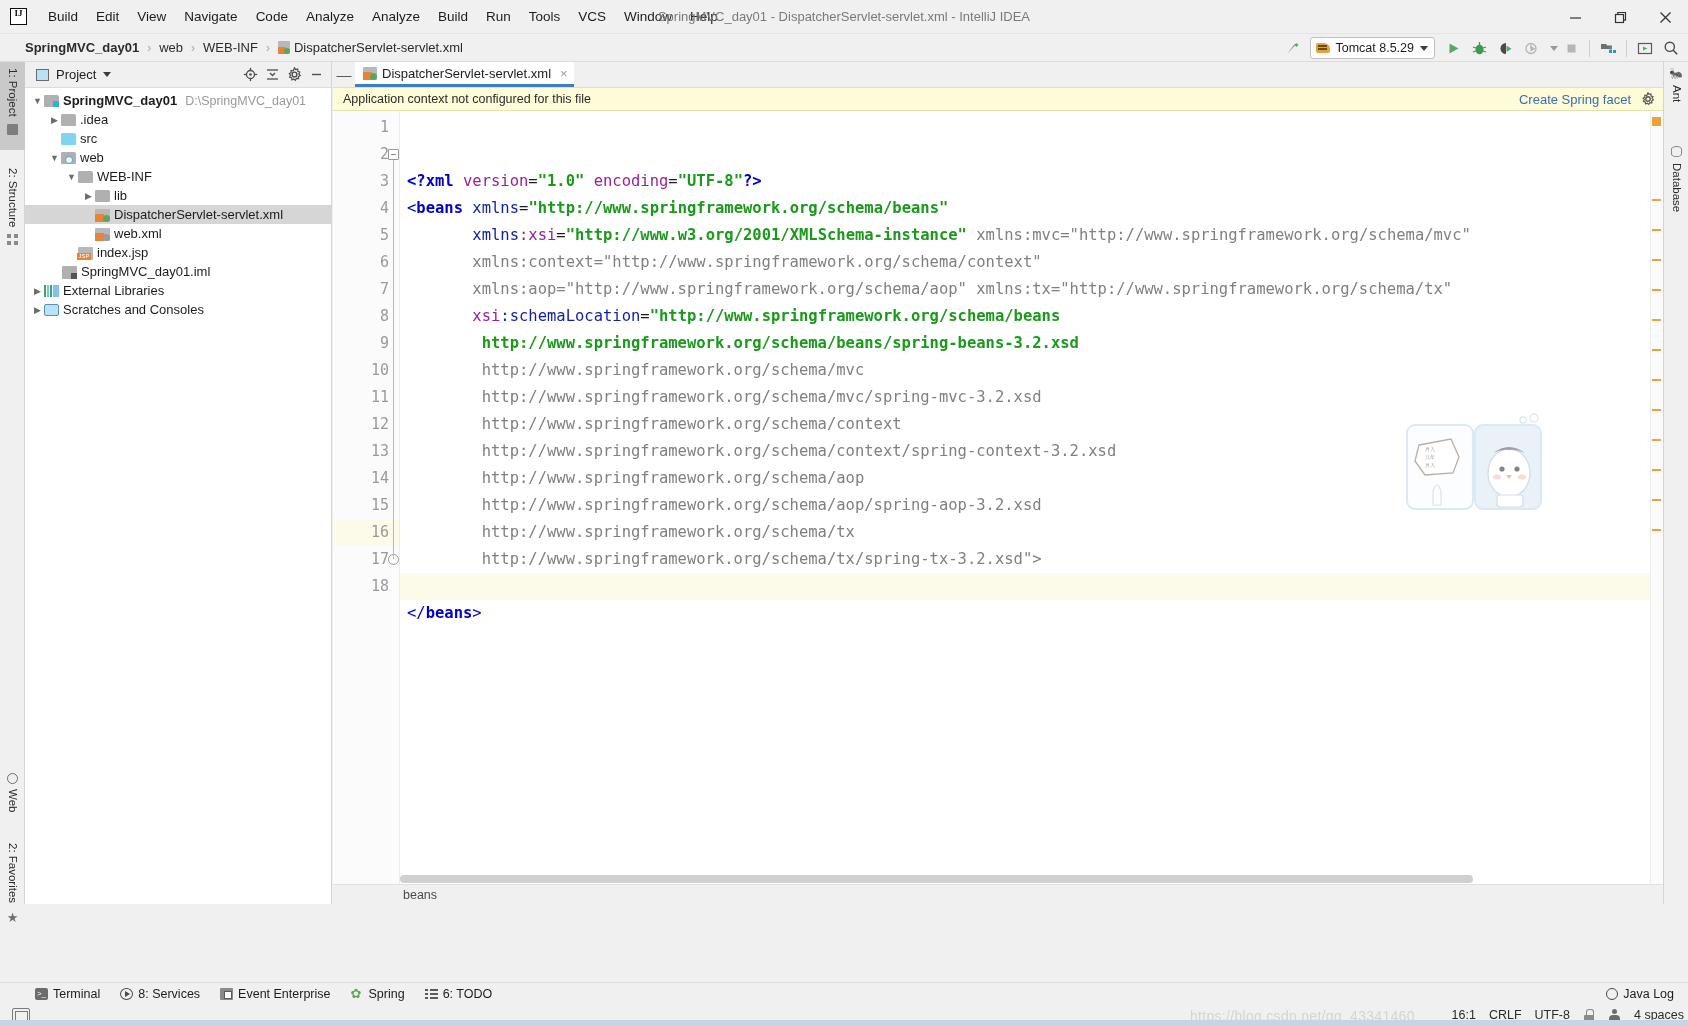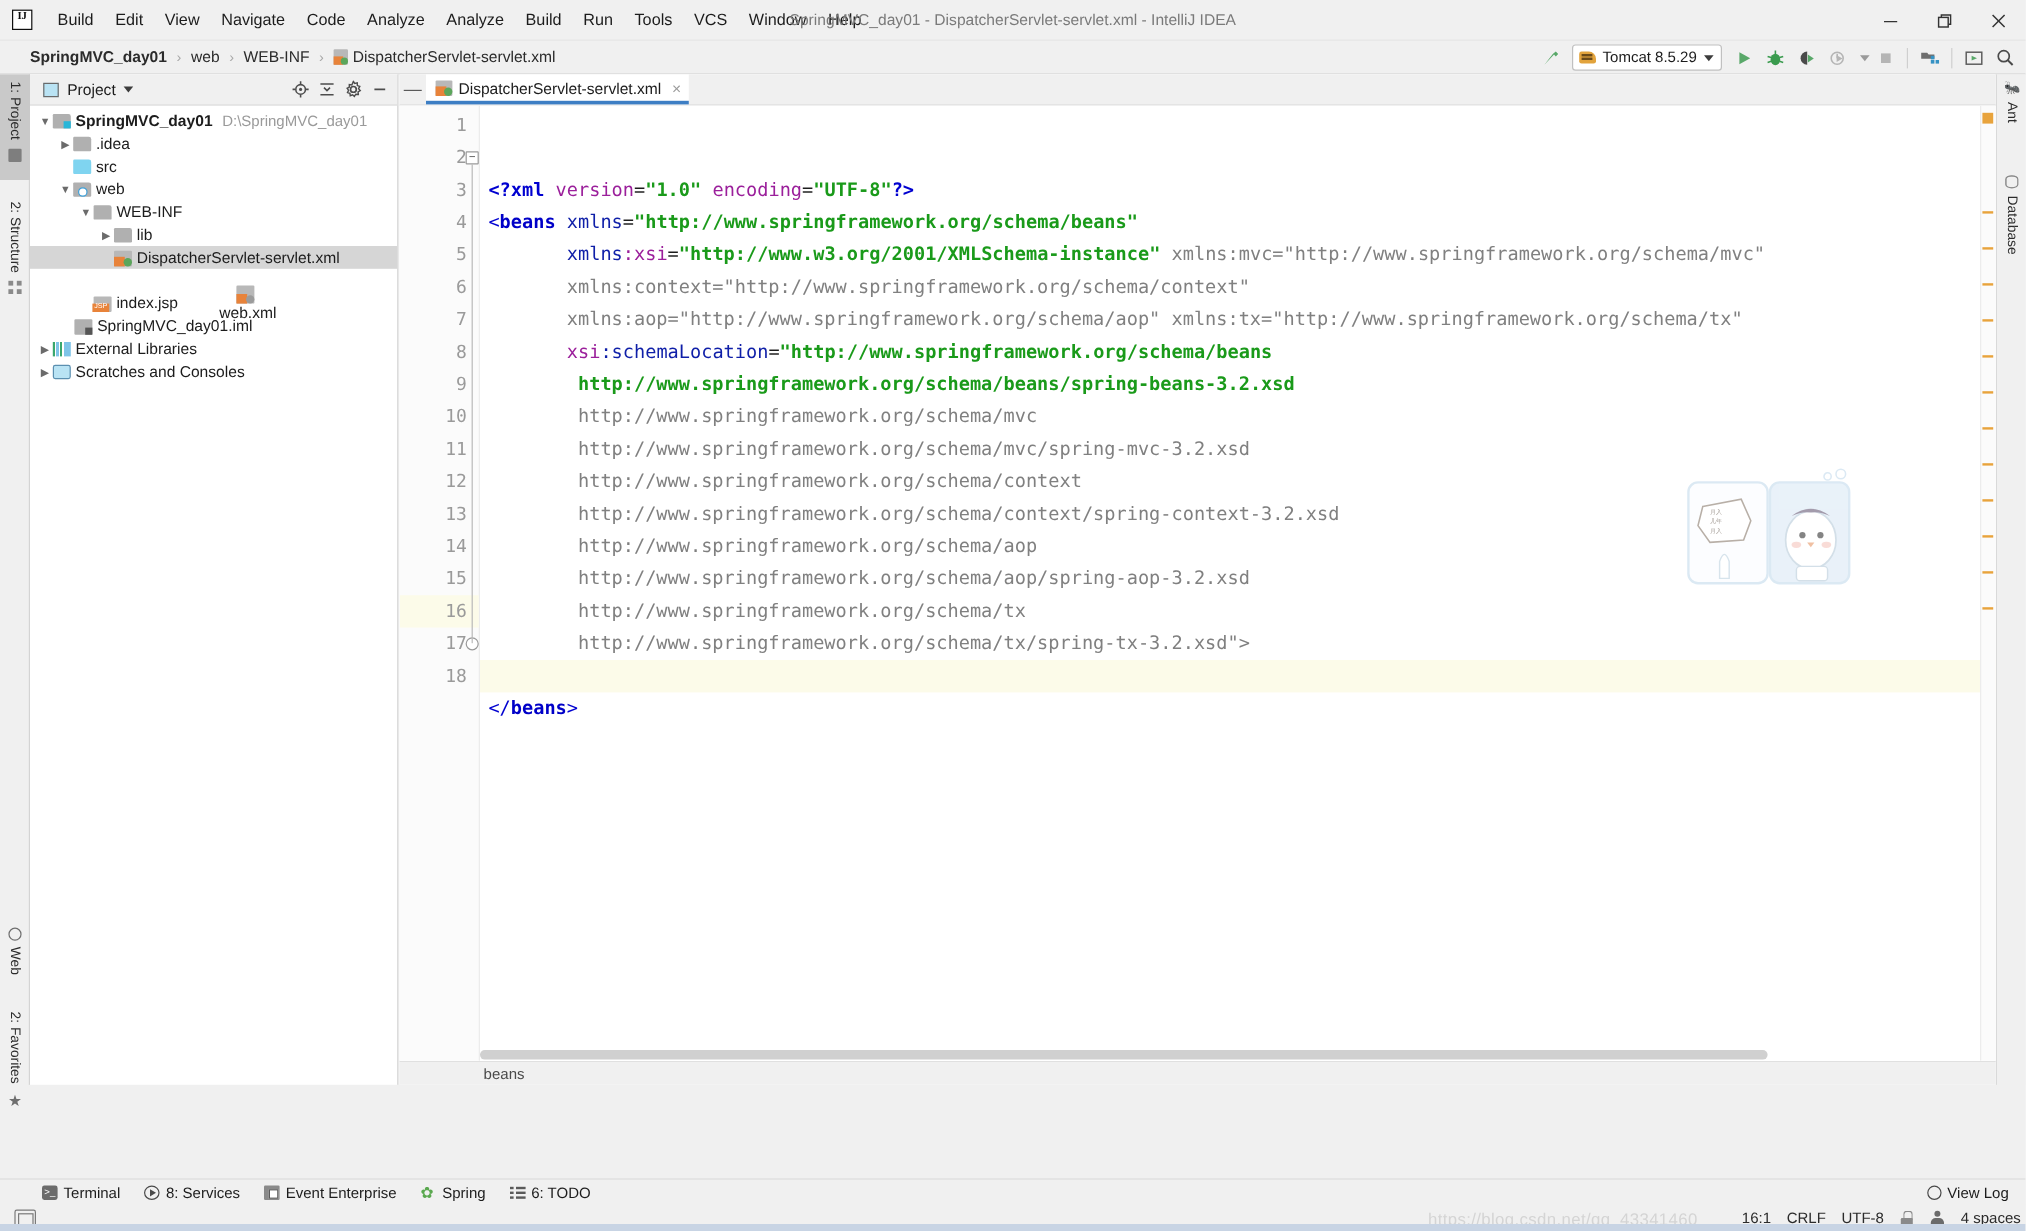--- a/index.html
+++ b/index.html
@@ -536,21 +536,21 @@
         <div class="node" style="padding-left: 57px;">
           <span class="arrow">▶</span>
           <span class="nico f-gray"></span>
           <span class="nlabel">lib</span>
         </div>
         <div class="node sel" style="padding-left: 57px;">
           <span class="arrow"></span>
           <span class="nico f-xml"></span>
           <span class="nlabel">DispatcherServlet-servlet.xml</span>
         </div>
-        <div class="node" style="padding-left: 57px; flex-direction: column;">
+        <div class="node" style="padding-left: 57px;">
           <span class="arrow"></span>
           <span class="nico f-xml f-xml2"></span>
           <span class="nlabel">web.xml</span>
         </div>
         <div class="node" style="padding-left: 40px;">
           <span class="arrow"></span>
           <span class="nico f-jsp"></span>
           <span class="nlabel">index.jsp</span>
         </div>
         <div class="node" style="padding-left: 24px;">
@@ -574,20 +574,30 @@
   <div class="editor-area">
     <div class="tabbar">
       <div class="tab-collapse">—</div>
       <div class="etab">
         <span class="f-xml"></span>
         <span>DispatcherServlet-servlet.xml</span>
         <span class="tab-close">×</span>
       </div>
     </div>
 
+    <div class="notice">
+      <span>Application context not configured for this file</span>
+      <span class="notice-link">Create Spring facet</span>
+      <span class="notice-gear">
+        <svg width="14" height="14" viewBox="0 0 15 15">
+          <circle cx="7.5" cy="7.5" r="2.4" fill="none" stroke="#5a5a5a" stroke-width="1.5"></circle>
+          <path d="M7.5 0.8 L8.6 2.6 L10.7 2.1 L10.8 4.3 L12.8 5 L11.8 6.9 L13.2 8.5 L11.4 9.6 L11.6 11.7 L9.5 11.5 L8.3 13.3 L6.8 12 L4.9 12.8 L4.6 10.7 L2.6 10.1 L3.5 8.2 L2.3 6.6 L4.1 5.6 L4.1 3.5 L6.2 3.8 Z" fill="none" stroke="#5a5a5a" stroke-width="1.3"></path>
+        </svg>
+      </span>
+    </div>
 
     <div class="code-wrap">
       <div class="gutter" id="gutter-root">
           <div class="gnum">1</div>
           <div class="gnum">2</div>
           <div class="fold" style="top: 38px;">−</div>
           <div class="gnum">3</div>
           <div class="gnum">4</div>
           <div class="gnum">5</div>
           <div class="gnum">6</div>
@@ -671,21 +681,21 @@
     <div class="btab">
       <span class="btab-ico ico-spring">✿</span>
       <span>Spring</span>
     </div>
     <div class="btab">
       <span class="btab-ico ico-todo"></span>
       <span>6: TODO</span>
     </div>
     <div class="event-log">
       <span class="ico-bell"></span>
-      <span>View Log</span>
+      <span>Java Log</span>
     </div>
   </div>
 
   <div class="statusbar">
     <div class="sb-left"></div>
     <div class="watermark">https://blog.csdn.net/qq_43341460</div>
     <div class="sb-right">
       <span class="sb-item">16:1</span>
       <span class="sb-item">CRLF</span>
       <span class="sb-item">UTF-8</span>

